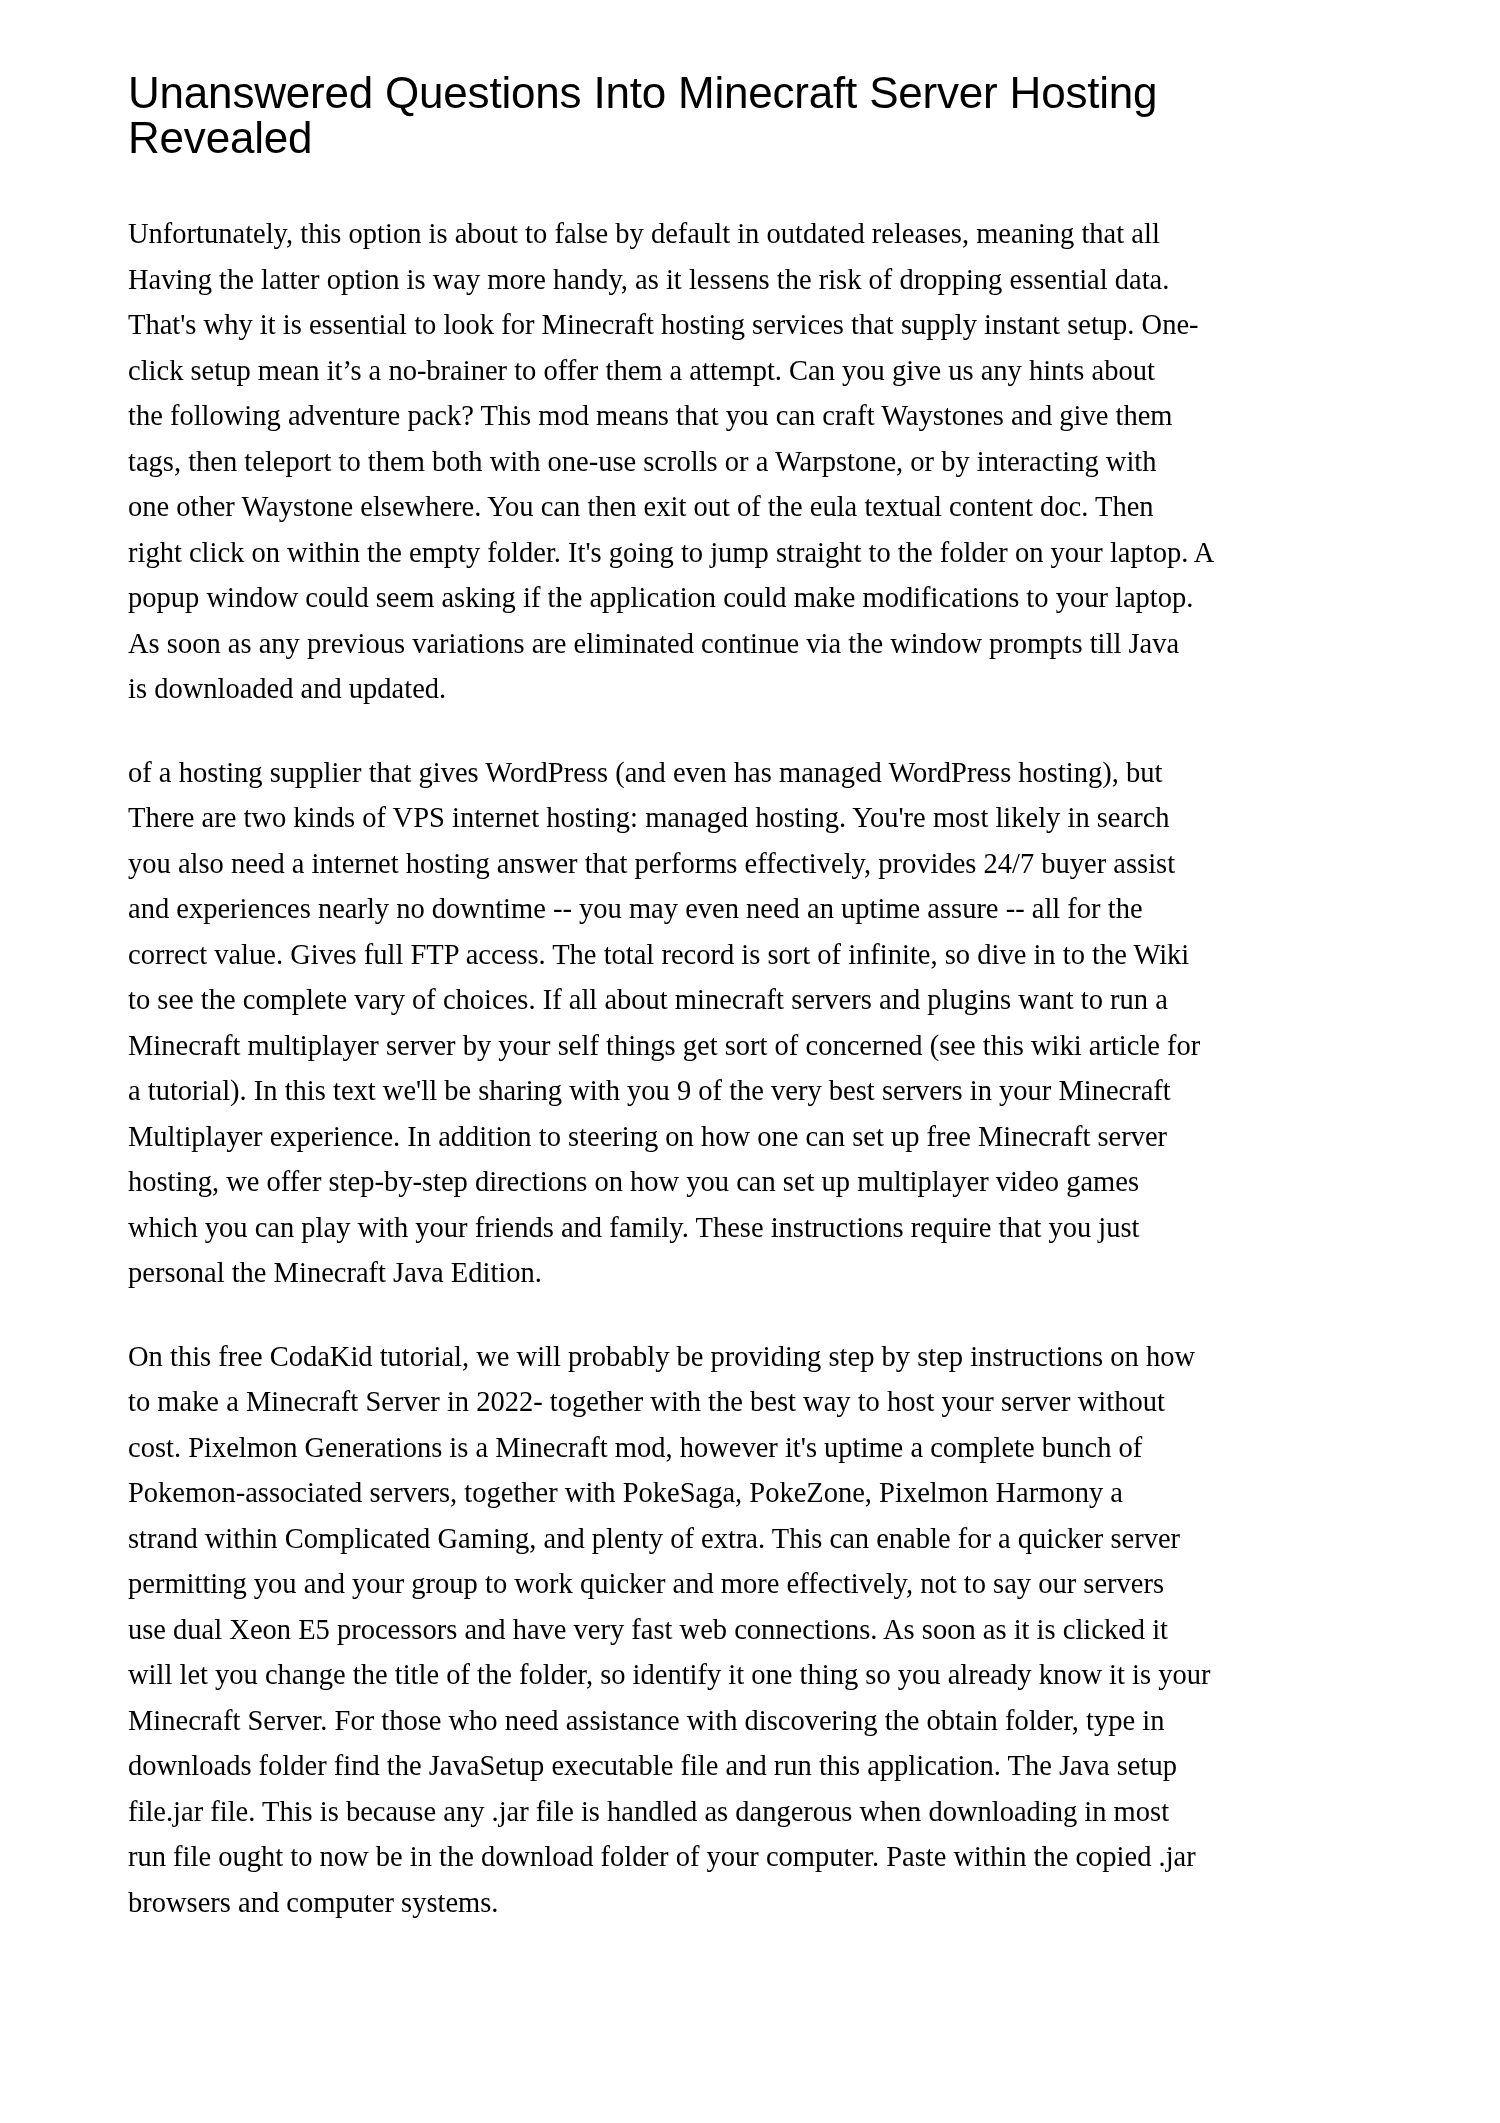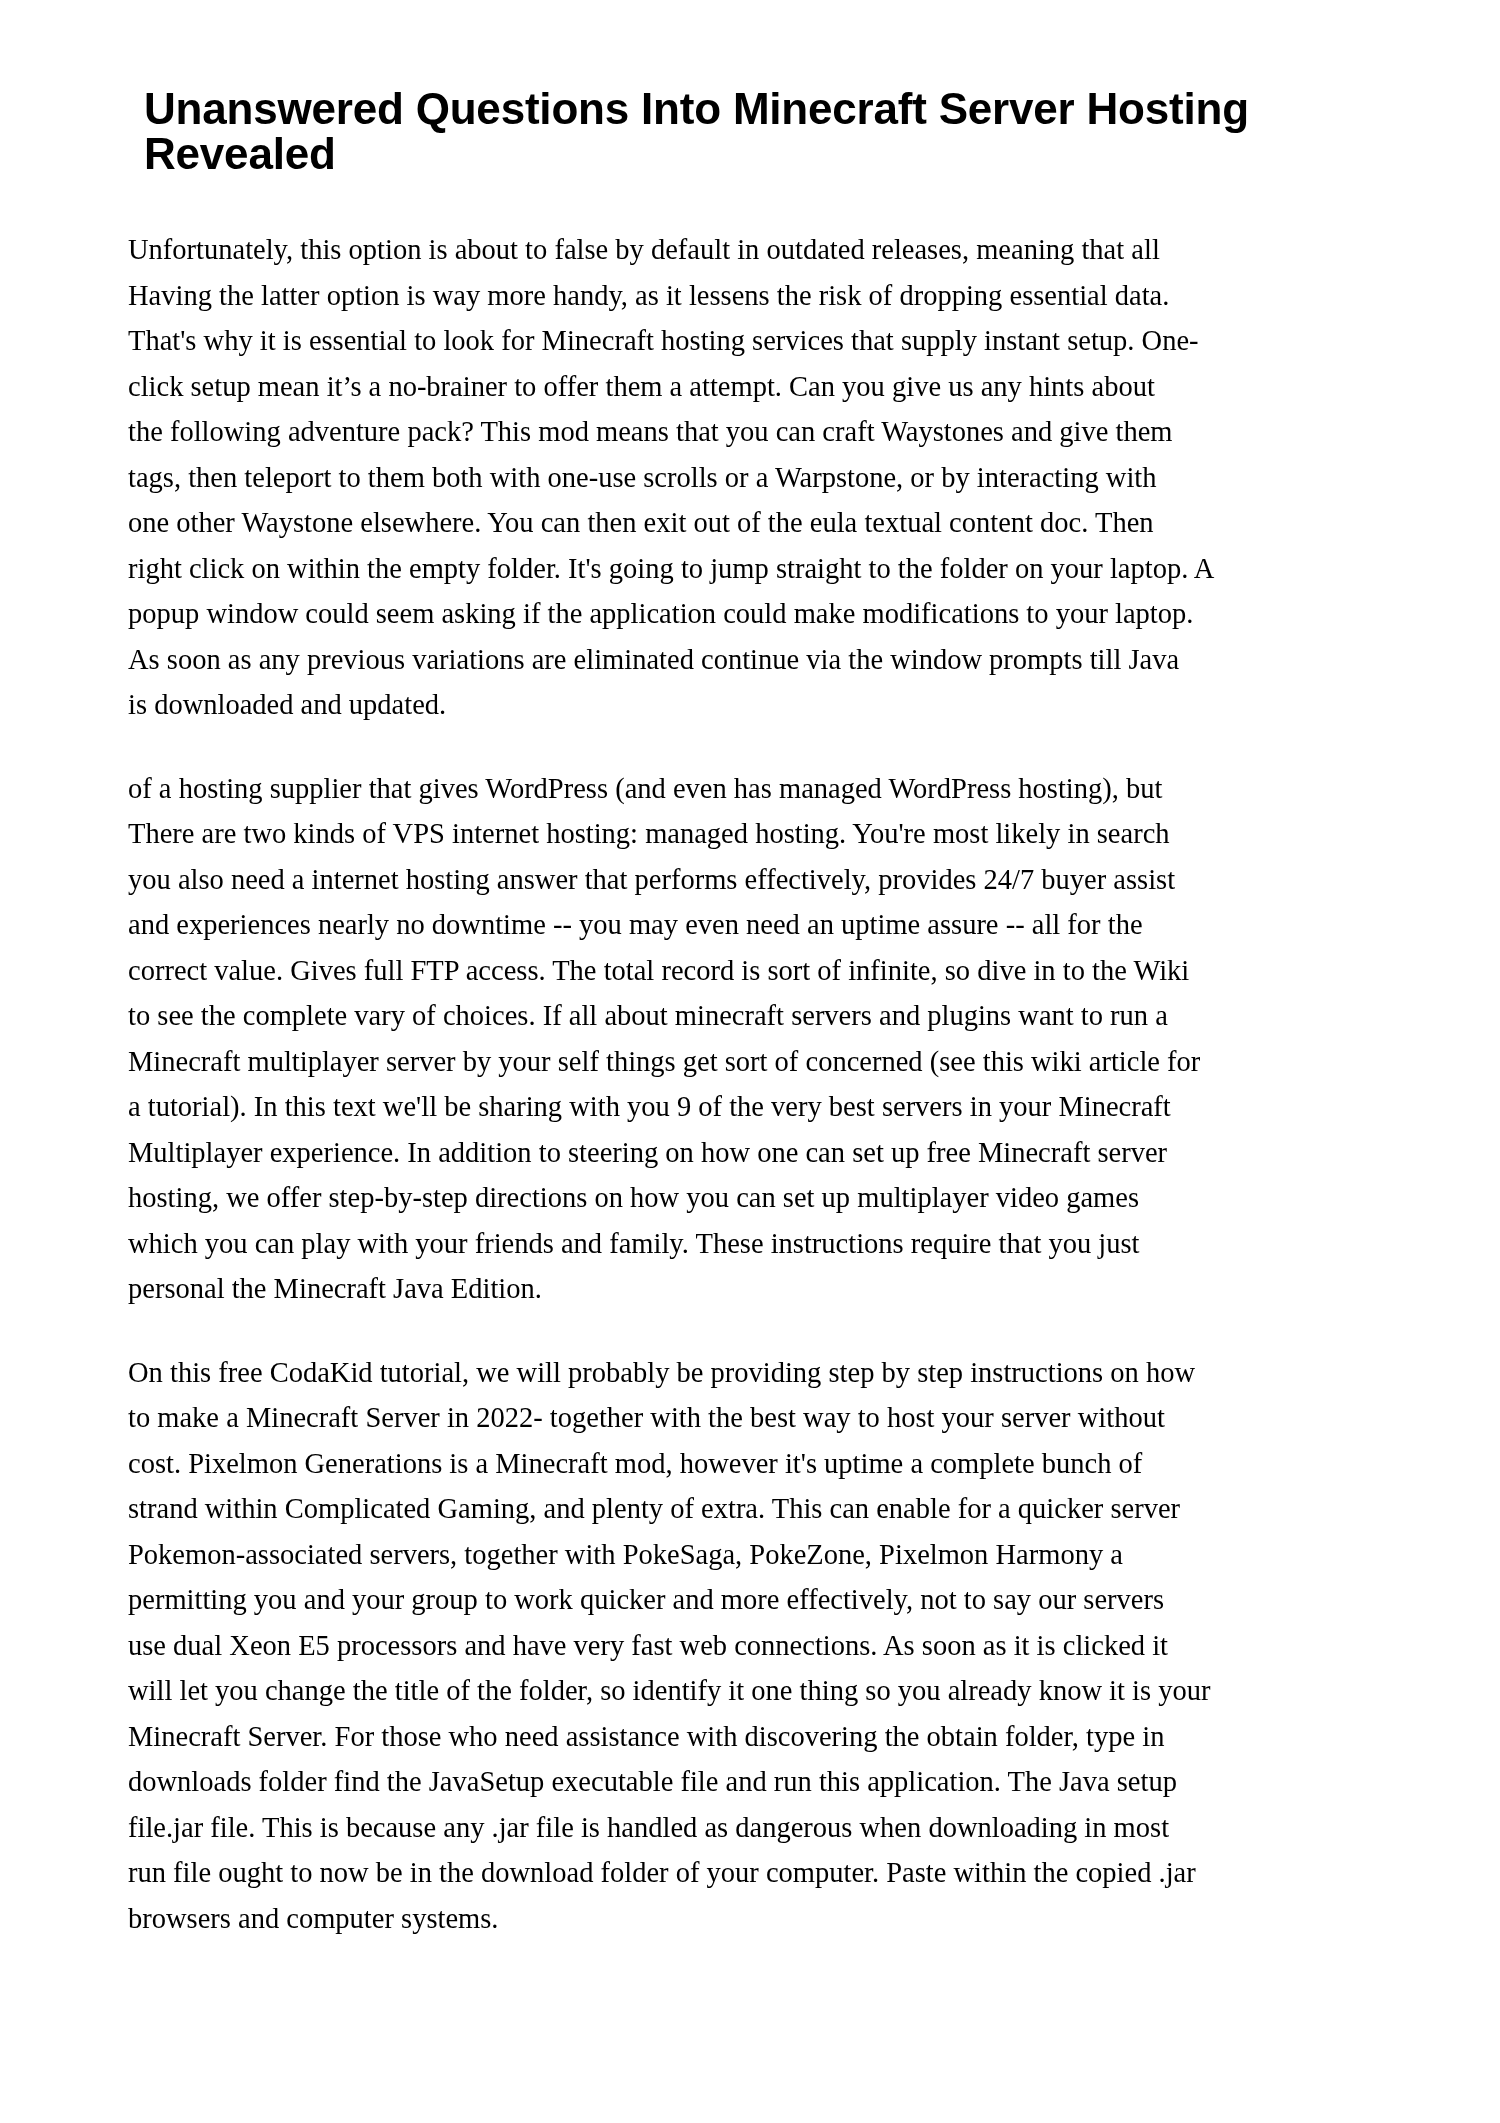--- a/index.html
+++ b/index.html
@@ -15,22 +15,22 @@
       color: #000000;
       font-family: "Liberation Sans", "DejaVu Sans", sans-serif;
     }
     .page {
       position: absolute;
       left: 128px;
       top: 70px;
       width: 1260px;
     }
     .title {
-      margin: 16px;
-      font-weight: bold;
+      margin: 0;
+      font-weight: normal;
       font-size: 44px;
       line-height: 45px;
       letter-spacing: -0.2px;
     }
     .title .tline {
       display: block;
       white-space: nowrap;
     }
     .body {
       margin-top: 51px;
@@ -82,22 +82,22 @@
       <span class="line">Multiplayer experience. In addition to steering on how one can set up free Minecraft server</span>
       <span class="line">hosting, we offer step-by-step directions on how you can set up multiplayer video games</span>
       <span class="line">which you can play with your friends and family. These instructions require that you just</span>
       <span class="line">personal the Minecraft Java Edition.</span>
     </p>
 
     <p class="para">
       <span class="line">On this free CodaKid tutorial, we will probably be providing step by step instructions on how</span>
       <span class="line">to make a Minecraft Server in 2022- together with the best way to host your server without</span>
       <span class="line">cost. Pixelmon Generations is a Minecraft mod, however it's uptime a complete bunch of</span>
+      <span class="line">Pokemon-associated servers, together with PokeSaga, PokeZone, Pixelmon Harmony a</span>
       <span class="line">strand within Complicated Gaming, and plenty of extra. This can enable for a quicker server</span>
-      <span class="line">Pokemon-associated servers, together with PokeSaga, PokeZone, Pixelmon Harmony a</span>
       <span class="line">permitting you and your group to work quicker and more effectively, not to say our servers</span>
       <span class="line">use dual Xeon E5 processors and have very fast web connections. As soon as it is clicked it</span>
       <span class="line">will let you change the title of the folder, so identify it one thing so you already know it is your</span>
       <span class="line">Minecraft Server. For those who need assistance with discovering the obtain folder, type in</span>
       <span class="line">downloads folder find the JavaSetup executable file and run this application. The Java setup</span>
       <span class="line">file.jar file. This is because any .jar file is handled as dangerous when downloading in most</span>
       <span class="line">run file ought to now be in the download folder of your computer. Paste within the copied .jar</span>
       <span class="line">browsers and computer systems.</span>
     </p>
   </div>

